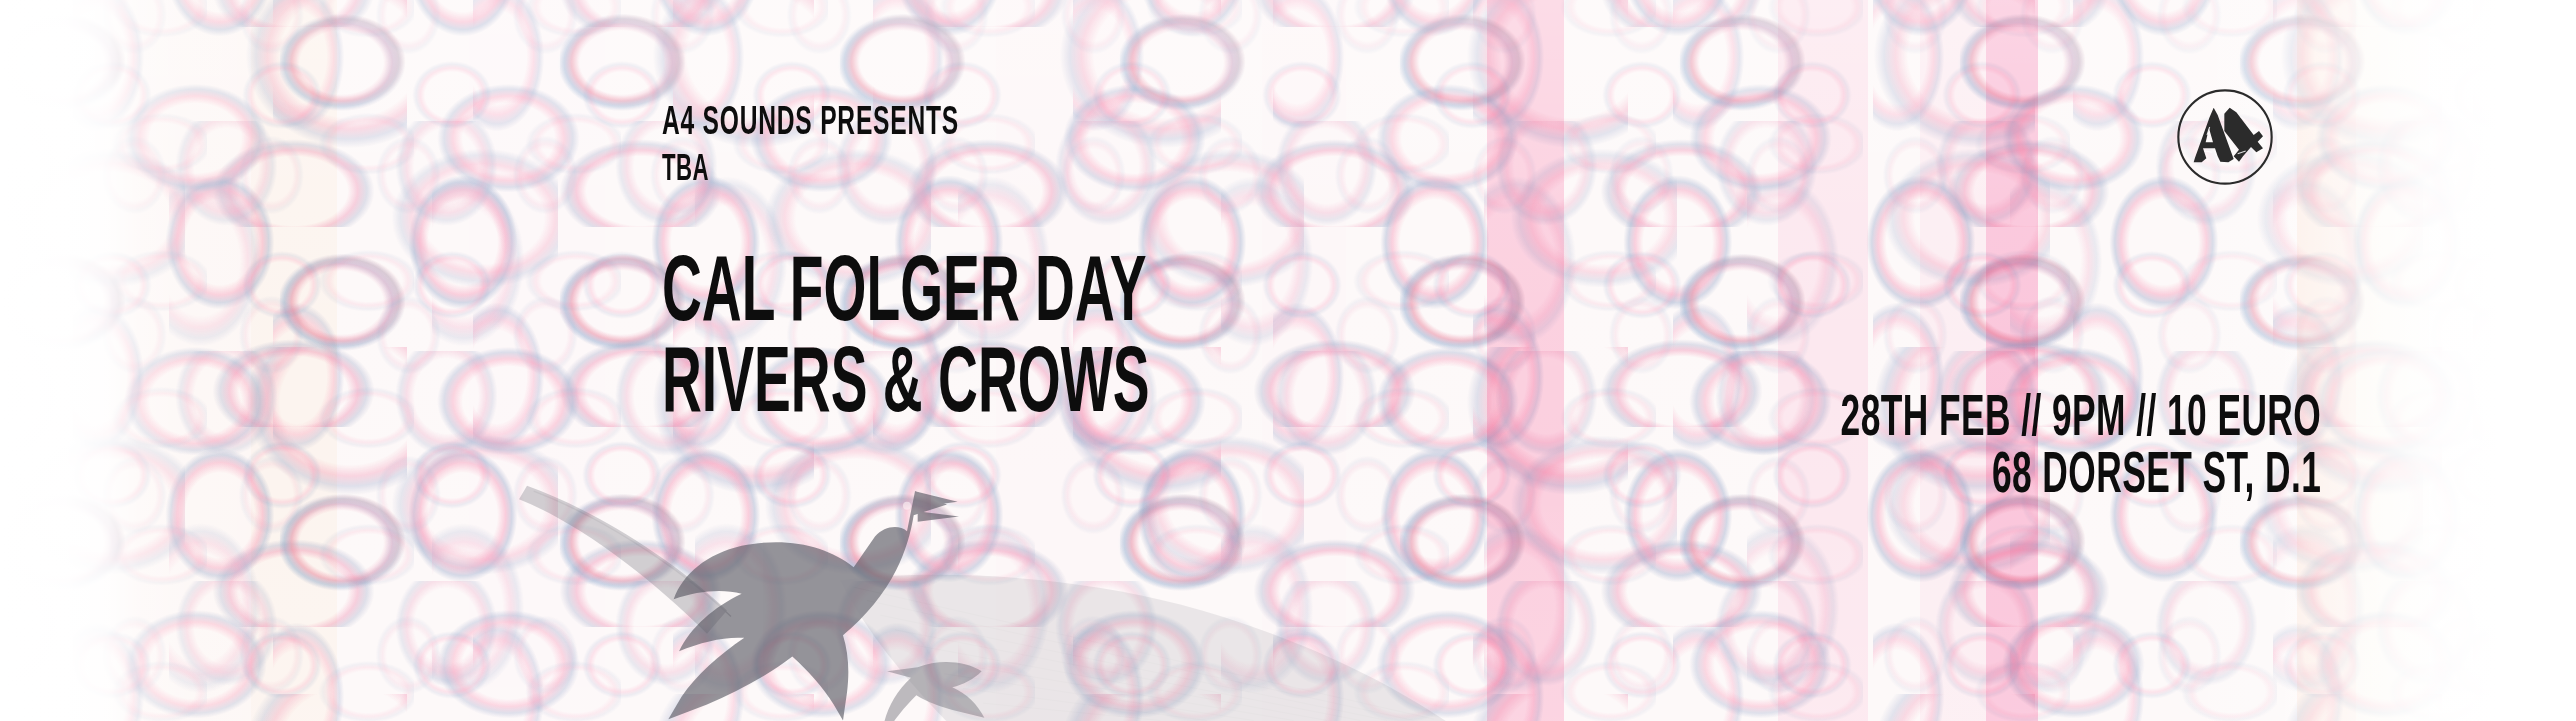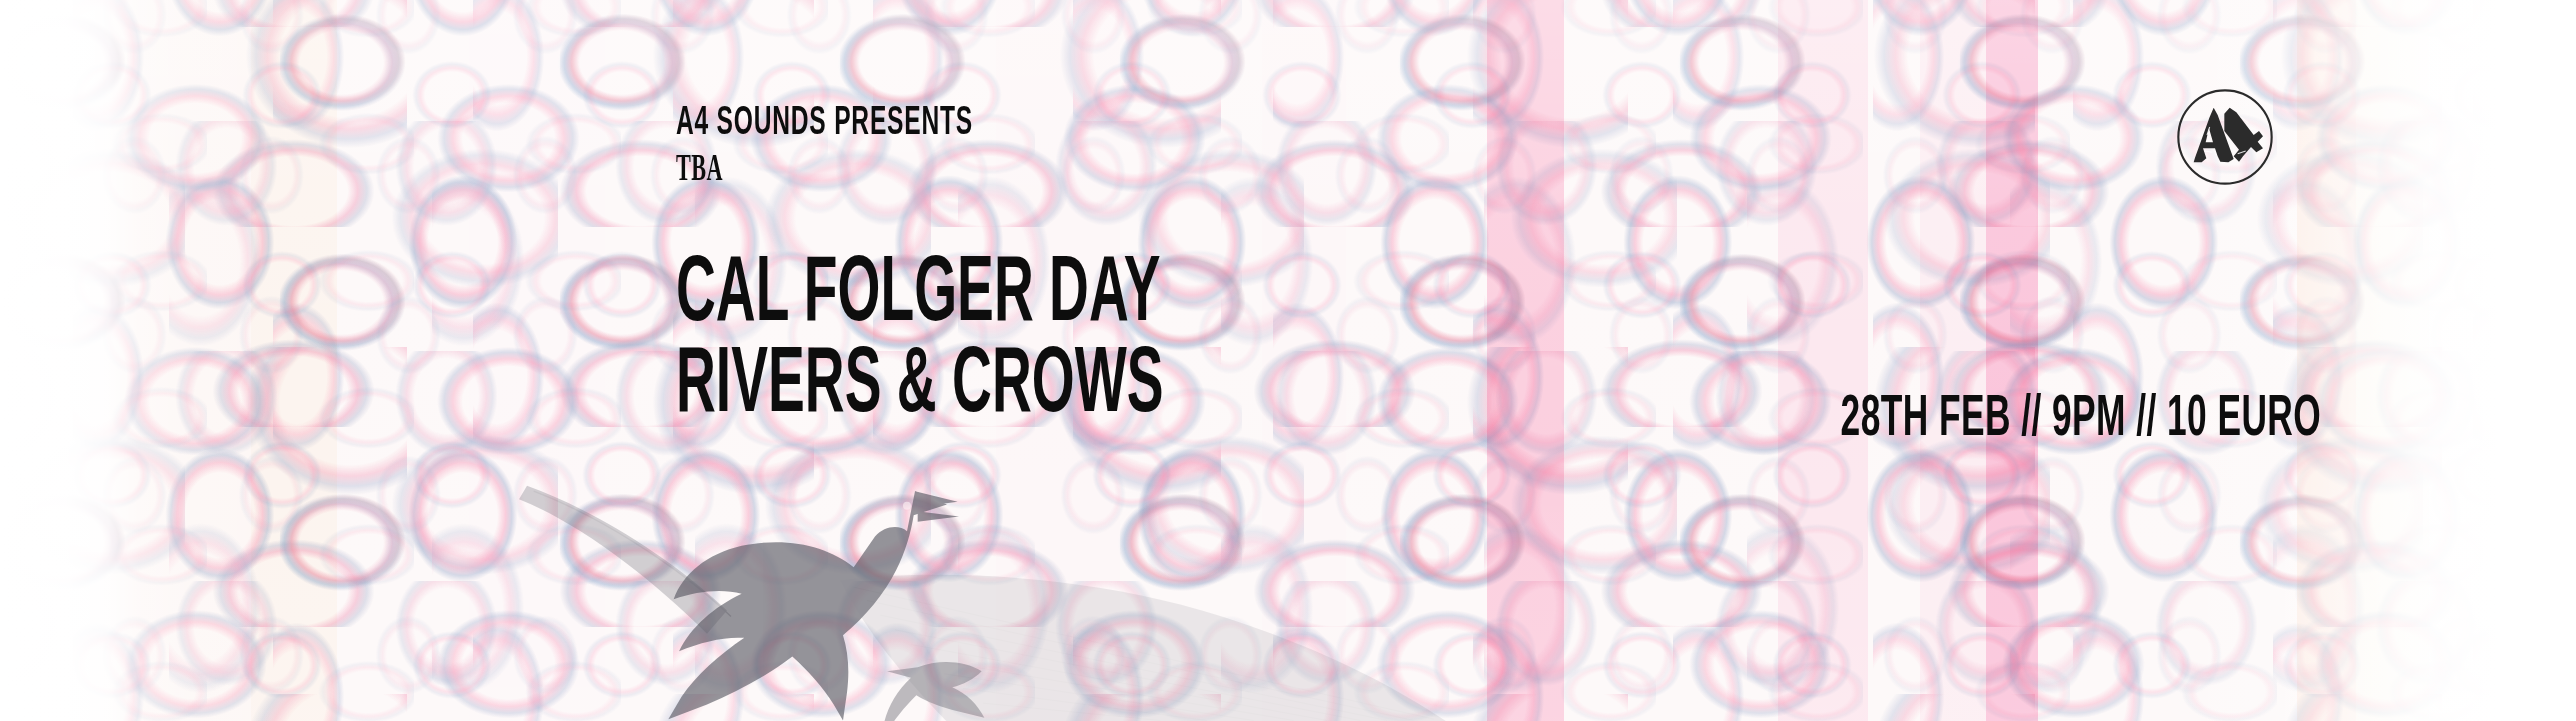--- a/index.html
+++ b/index.html
@@ -113,21 +113,21 @@
     top: 467px;
     width: 1000px;
     height: 255px;
     pointer-events: none;
   }
   .birds svg { display: block; width: 100%; height: 100%; }
 
   
   .headline-block {
     position: absolute;
-    left: 676px;
+    left: 662px;
     top: 100px;
   }
   .ttl {
     color: #0d0d0d;
     font-family: "Liberation Sans Narrow", "Liberation Sans", sans-serif;
     font-weight: 700;
     text-transform: uppercase;
     white-space: nowrap;
     line-height: 1;
     letter-spacing: 0.7px;
@@ -148,21 +148,20 @@
     margin-bottom: 2.7px;
     height: 88px;
   }
   .act-main { font-size: 92px; letter-spacing: 0px; }
   .act-tag {
     font-size: 37px;
     letter-spacing: 0.7px;
     margin-left: 0px;
     position: relative;
     top: -2.7px;
-    font-family: Liberation Serif, serif;
   }
 
   
   .details-block {
     position: absolute;
     right: 255px;
     top: 387px;
     text-align: right;
   }
   .detail-line {
@@ -313,20 +312,23 @@
       <span class="ttl act-main"><span class="cond">RIVERS &amp; CROWS</span></span>
 
     </div>
 
   </div>
 
   <div class="details-block">
     <div class="detail-line">
       <span class="dl-inner">28TH FEB // 9PM // 10 EURO</span>
     </div>
+    <div class="detail-line">
+      <span class="dl-inner">68 DORSET ST, D.1</span>
+    </div>
   </div>
 
   <div class="logo-badge">
     <svg viewBox="0 0 150 150" xmlns="http://www.w3.org/2000/svg">
 
       <circle cx="75" cy="75" r="70" fill="none" stroke="#2b2b2b" stroke-width="3.2"></circle>
       <g fill="#2b2b2b">
 
         <path d="M47 107 L 40 113 L 28 113 L 30 106 L 52 45 L 58 31 L 64 42 L 88 108 L 80 113 L 68 112 L 64 104
                  L 60 92 L 42 92 Z

